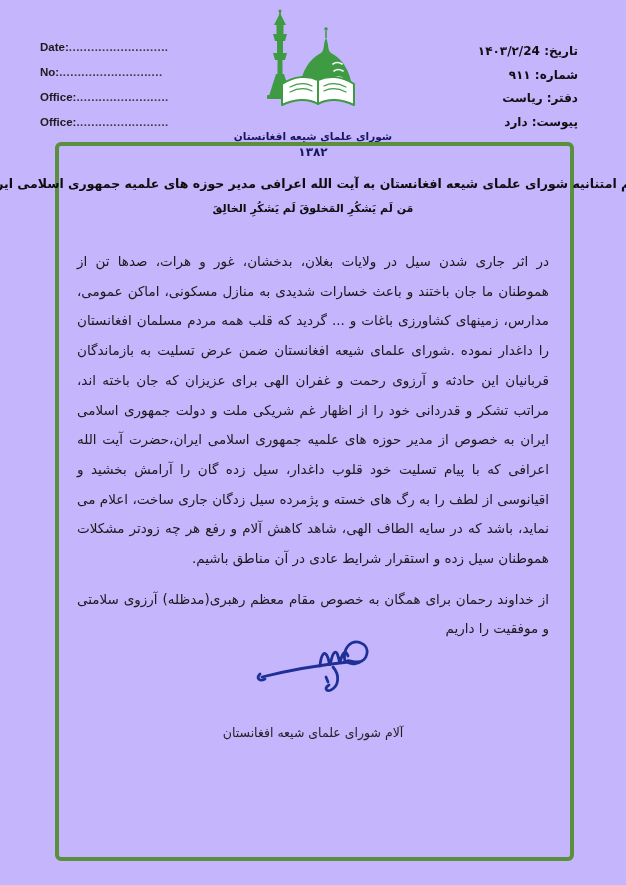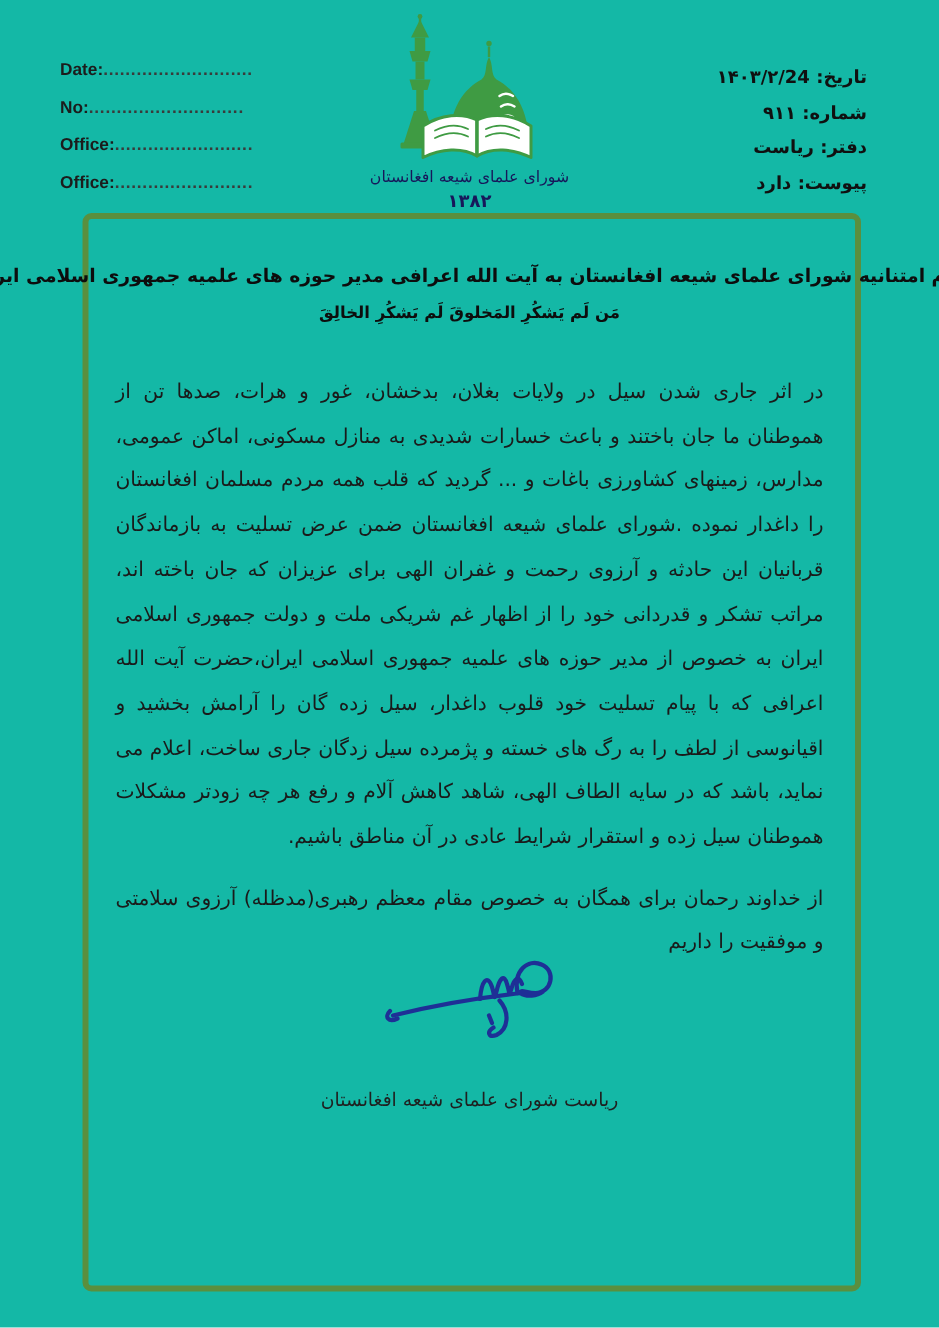--- a/index.html
+++ b/index.html
@@ -1,32 +1,32 @@
 <!DOCTYPE html>
 <html lang="fa"><head>
 <meta charset="utf-8">
 <style>
   html,body{margin:0;padding:0;background:#ffffff;}
   .page{
-    position:relative;width:626px;height:885px;background:#14b8a6;
+    position:relative;width:626px;height:885px;background:#c4b5fd;
     font-family:"DejaVu Sans",sans-serif;overflow:hidden;
   }
   
   .fields-en{
     position:absolute;left:40px;top:41px;width:128px;
     font-family:"Liberation Sans",sans-serif;font-weight:bold;
     font-size:11.5px;color:#1c1c1c;
   }
   .fields-en .row{display:flex;align-items:baseline;height:25px;}
   .fields-en .lbl{white-space:nowrap;}
   .fields-en .leader{flex:1;overflow:hidden;white-space:nowrap;color:#3a3a3a;letter-spacing:0.5px;font-weight:600;}
   .logo-block{position:absolute;left:0;right:0;top:8px;text-align:center;}
   .logo-block svg{display:block;margin:0 auto;}
   .org-name{
-    margin-top:0;font-size:10.5px;font-weight:normal;color:#17175a;direction:rtl;
+    margin-top:18px;font-size:10.5px;font-weight:bold;color:#17175a;direction:rtl;
   }
   .org-year{margin-top:3px;font-size:12px;font-weight:bold;color:#17175a;}
   .fields-fa{
     position:absolute;right:48px;top:44px;direction:rtl;text-align:right;
     font-weight:bold;font-size:12px;color:#101010;
   }
   .fields-fa .row{height:23.5px;white-space:nowrap;}
   
   .frame{
     position:absolute;left:55px;top:142px;width:519px;height:719px;
@@ -160,15 +160,15 @@
     <g fill="none" stroke="#1e2f96" stroke-width="2.8" stroke-linecap="round" stroke-linejoin="round">
       <path d="M20,52 c-4,4 -1,8 5,5"></path>
       <path d="M22,55 C50,48 80,43 108,40"></path>
       <path d="M80,44 c1,-12 5,-17 8,-8 c2,6 1,10 3,3 c2,-9 5,-12 7,-5 c2,6 1,9 3,3 c2,-7 5,-9 7,-3"></path>
       <path d="M105,40 c-3,-15 7,-23 16,-19 c10,4 7,19 -4,19 c-6,0 -10,-3 -10,0 c4,3 11,2 15,-1"></path>
       <path d="M93,45 c7,8 6,19 -2,23 c-5,2 -7,-2 -2,-5"></path>
       <path d="M86,55 l2,5"></path>
     </g>
   </svg>
 
-  <div class="signer-title">ریاست شورای علمای شیعه افغانستان</div>
+  <div class="signer-title">آلام شورای علمای شیعه افغانستان</div>
 
 </div>
 
 </body></html>

